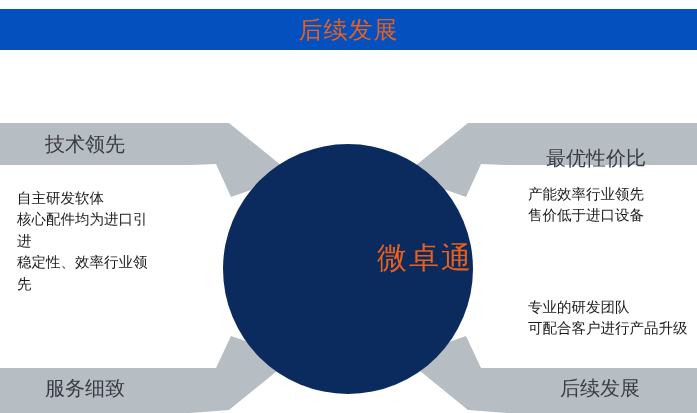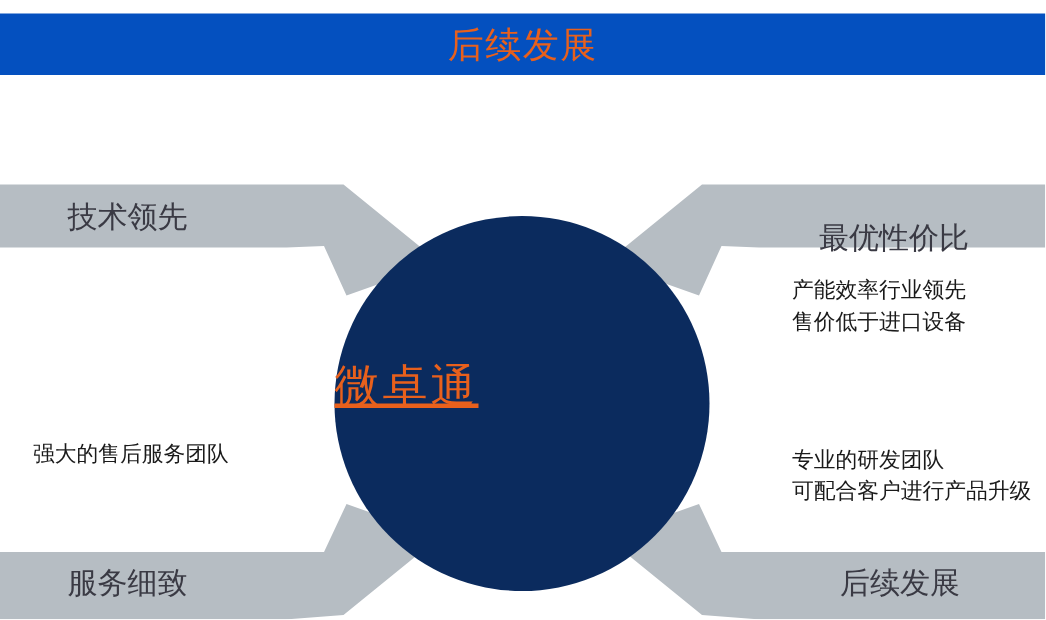--- a/index.html
+++ b/index.html
@@ -73,27 +73,26 @@
     width: 250px;
     height: 250px;
     border-radius: 50%;
     background: #0B2B5E;
   }
   .circle-label {
     position: absolute;
     left: 223px;
     top: 243px;
     width: 250px;
-    text-align: left;
+    text-align: right;
     color: #E8601C;
     font-size: 30px;
     line-height: 1;
     letter-spacing: 2px;
     font-family: "DejaVu Serif", "Liberation Serif", serif;
-    text-decoration: underline;
   }
 
   
   .text-block {
     position: absolute;
     font-size: 14.5px;
     line-height: 1.48;
     color: #1a1a1a;
     font-family: "DejaVu Sans", "Liberation Sans", sans-serif;
   }
@@ -143,23 +142,29 @@
   </svg>
 
   <div class="arrow-label" id="label-tech">技术领先</div>
   <div class="arrow-label" id="label-price">最优性价比</div>
   <div class="arrow-label" id="label-future">后续发展</div>
   <div class="arrow-label" id="label-service">服务细致</div>
 
   <div class="circle"></div>
   <div class="circle-label">微卓通</div>
 
+  <div class="text-block" id="block-left-top">
+    <span class="text-line">自主研发软体</span>
+    <span class="text-line">核心配件均为进口引</span>
+    <span class="text-line">进</span>
+    <span class="text-line">稳定性、效率行业领</span>
+    <span class="text-line">先</span>
+  </div>
 
   <div class="text-block" id="block-left-bottom">
-    <span class="text-line">强大的售后服务团队</span>
   </div>
 
   <div class="text-block" id="block-right-top">
     <span class="text-line">产能效率行业领先</span>
     <span class="text-line">售价低于进口设备</span>
   </div>
 
   <div class="text-block" id="block-right-bottom">
     <span class="text-line">专业的研发团队</span>
     <span class="text-line">可配合客户进行产品升级</span>

